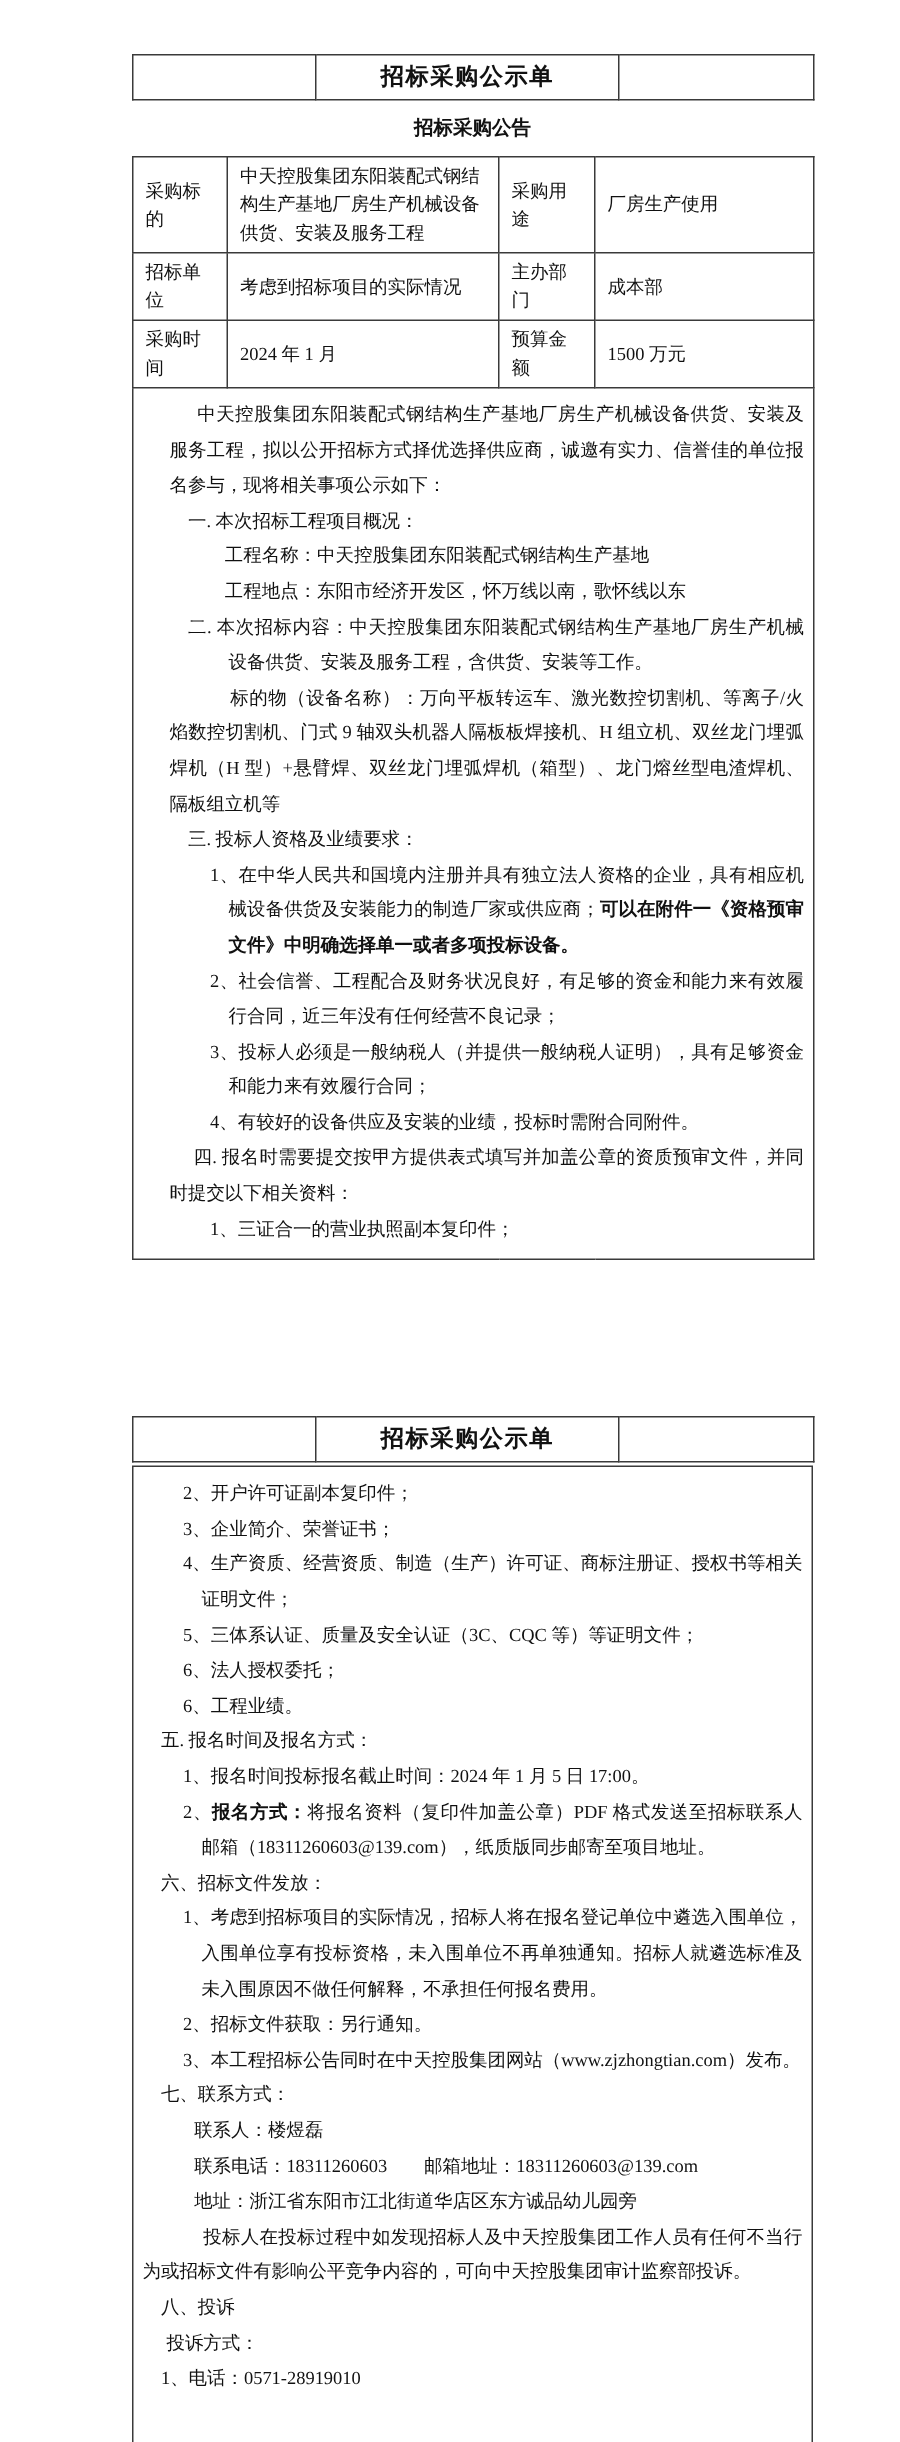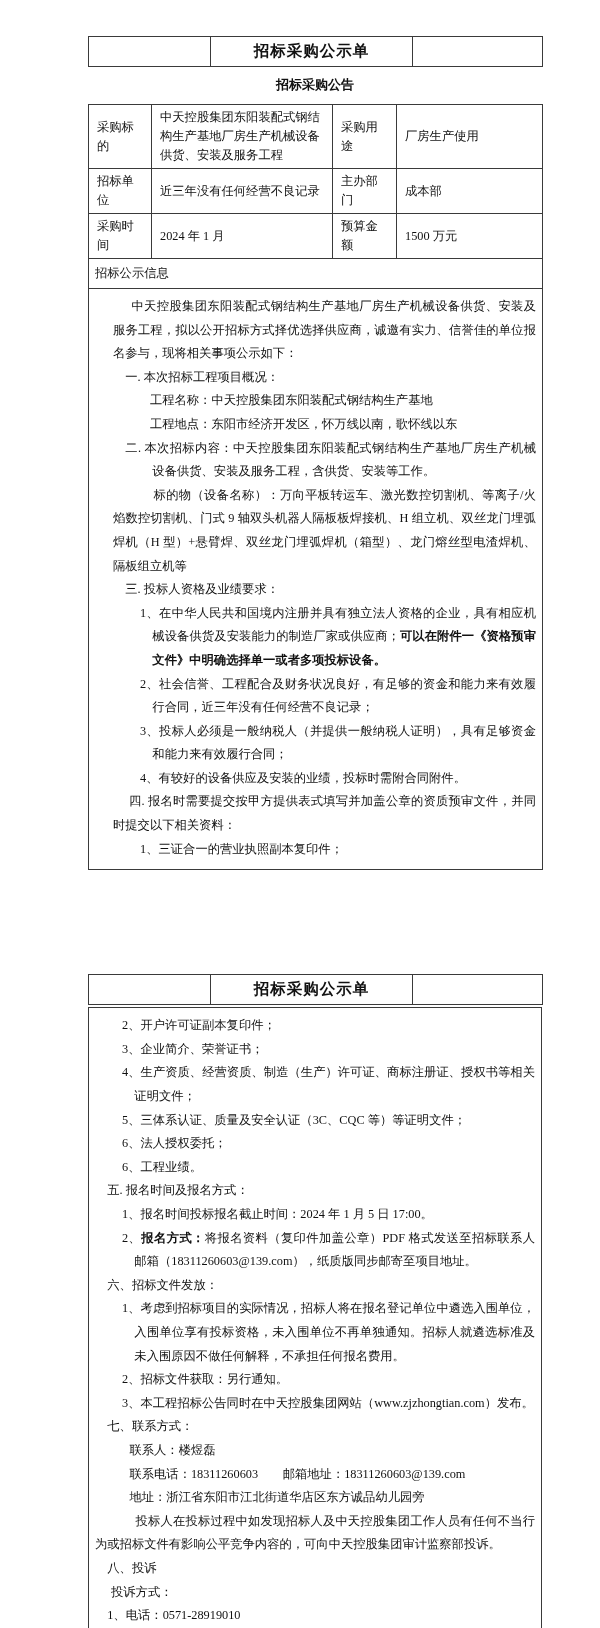--- a/index.html
+++ b/index.html
@@ -121,32 +121,29 @@
         </colgroup>
       <tbody>
           <tr>
         <td>采购标的</td>
         <td>中天控股集团东阳装配式钢结构生产基地厂房生产机械设备供货、安装及服务工程</td>
         <td>采购用途</td>
         <td>厂房生产使用</td>
       </tr>
       <tr>
         <td>招标单位</td>
-        <td>近三年没有任何经营不良记录</td>
+        <td>考虑到招标项目的实际情况</td>
         <td>主办部门</td>
         <td>成本部</td>
       </tr>
       <tr>
         <td>采购时间</td>
         <td>2024 年 1 月</td>
         <td>预算金额</td>
         <td>1500 万元</td>
-      </tr>
-      <tr>
-        <td class="section-cell" colspan="4">招标公示信息</td>
       </tr>
       <tr>
         <td class="body-cell" colspan="4">
           <div class="body-holder">
                 <p class="para" style="margin-left: 0em; text-indent: 1.5em;"><span>中天控股集团东阳装配式钢结构生产基地厂房生产机械设备供货、安装及服务工程，拟以公开招标方式择优选择供应商，诚邀有实力、信誉佳的单位报名参与，现将相关事项公示如下：</span></p>
                 <p class="para" style="margin-left: 1em; text-indent: 0em;"><span>一. 本次招标工程项目概况：</span></p>
                 <p class="para" style="margin-left: 3em; text-indent: 0em;"><span>工程名称：</span><span class="u">中天控股集团东阳装配式钢结构生产基地</span></p>
                 <p class="para" style="margin-left: 3em; text-indent: 0em;"><span>工程地点：</span><span class="u">东阳市经济开发区，怀万线以南，歌怀线以东</span></p>
                 <p class="para" style="margin-left: 3.2em; text-indent: -2.2em;"><span>二. 本次招标内容：</span><span class="u">中天控股集团东阳装配式钢结构生产基地厂房生产机械设备供货、安装及服务工程，含供货、安装等工作。</span></p>
                 <p class="para" style="margin-left: 0em; text-indent: 3.3em;"><span>标的物（设备名称）：</span><span class="u">万向平板转运车、激光数控切割机、等离子/火焰数控切割机、门式 9 轴双头机器人隔板板焊接机、H 组立机、双丝龙门埋弧焊机（H 型）+悬臂焊、双丝龙门埋弧焊机（箱型）、龙门熔丝型电渣焊机、隔板组立机等</span></p>

